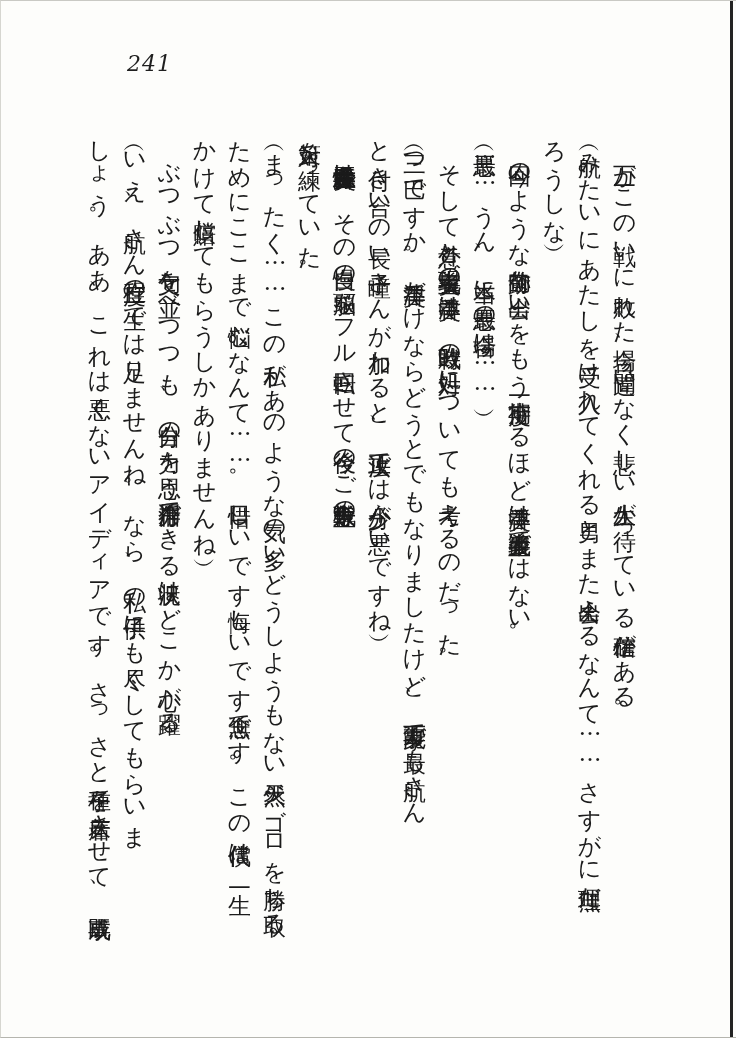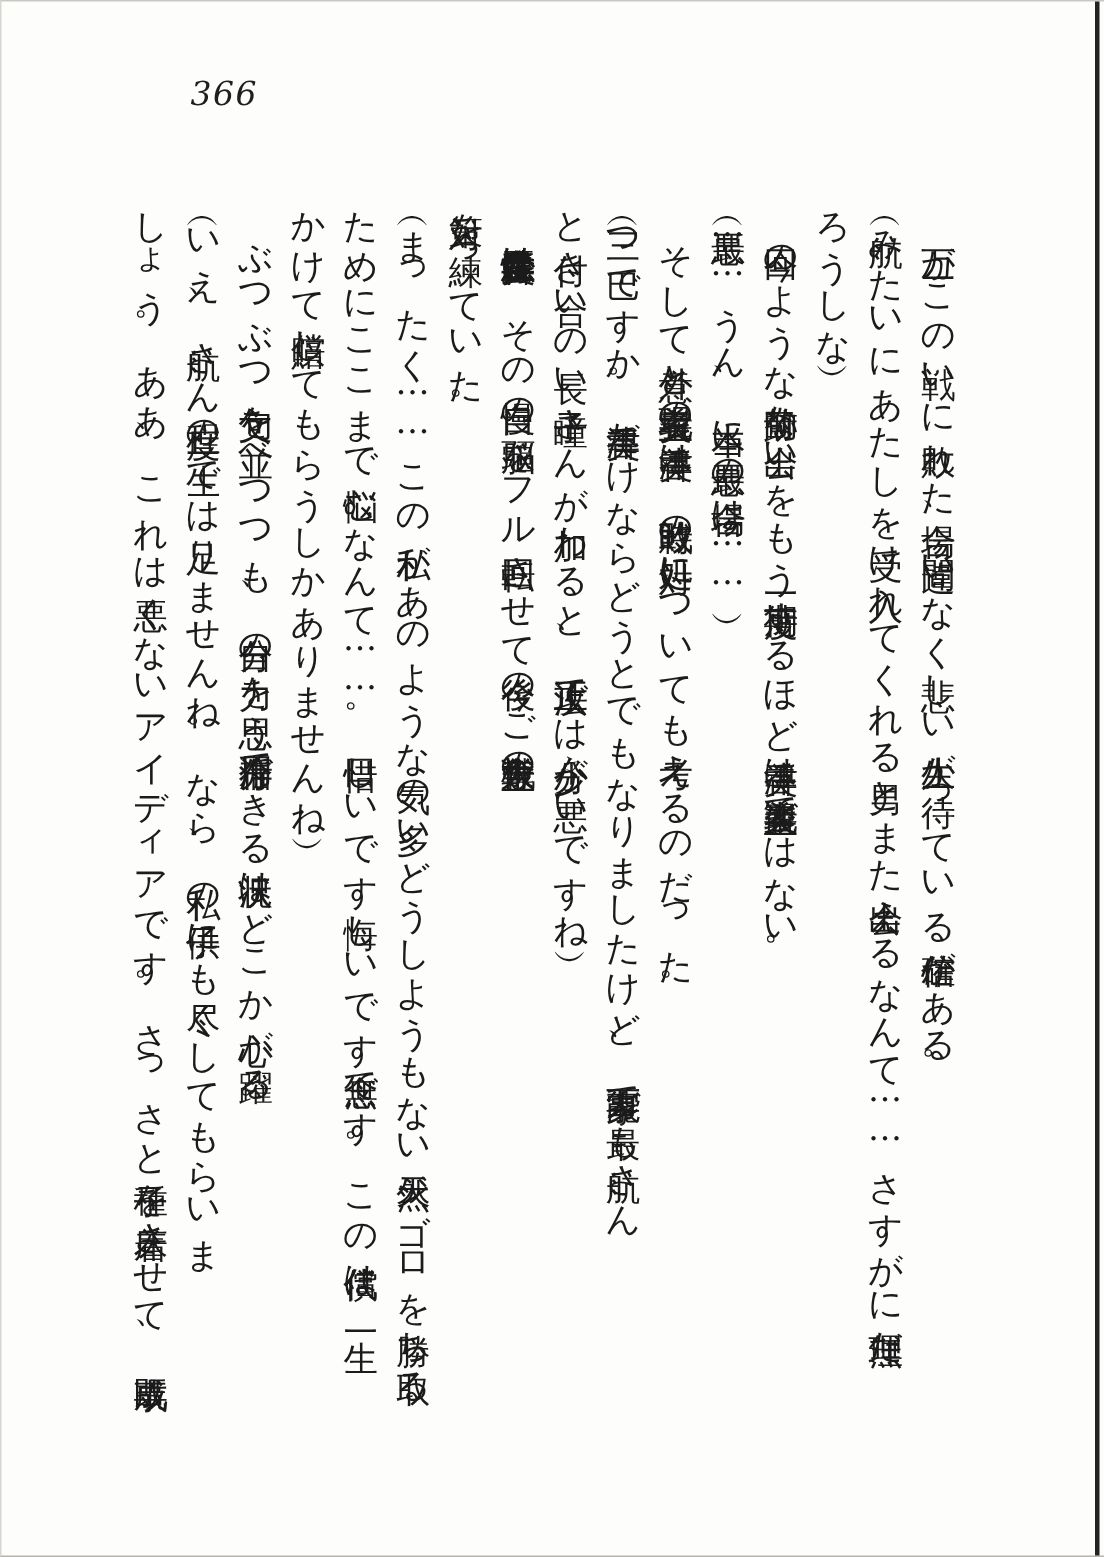--- a/index.html
+++ b/index.html
@@ -59,21 +59,21 @@
     white-space: nowrap;
   }
   .ind1  { text-indent: 1em; }
   .ind05 { text-indent: 0.5em; }
   .ind0  { text-indent: 0; }
 </style>
 </head>
 <body>
 
 <div class="page">
-  <div class="page-number">366</div>
+  <div class="page-number">241</div>
 
   <div class="body-text">
       <div class="tcol ind1">万が一この戦いに敗れた場合、間違いなく悲しい人生が待っている確信がある。</div>
       <div class="tcol ind05">（航みたいにあたしを受け入れてくれる男とまた出会えるなんて……さすがに無理だ</div>
       <div class="tcol ind0">ろうしな）</div>
       <div class="tcol ind1">今回のような奇跡的な出会いをもう一度期待するほど香津美は楽観主義者ではない。</div>
       <div class="tcol ind05">（最悪……うん、本当に最悪の場合は……）</div>
       <div class="tcol ind1">そして意外と現実主義者の香津美は、敗戦時の対処についても考えるのだった。</div>
       <div class="tcol ind05">（三つ巴ですか。香津美だけならどうとでもなりましたけど、家事万能で最も航さん</div>
       <div class="tcol ind0">と付き合いの長い瞳子さんが加わると、正攻法では少々分が悪いですね）</div>

